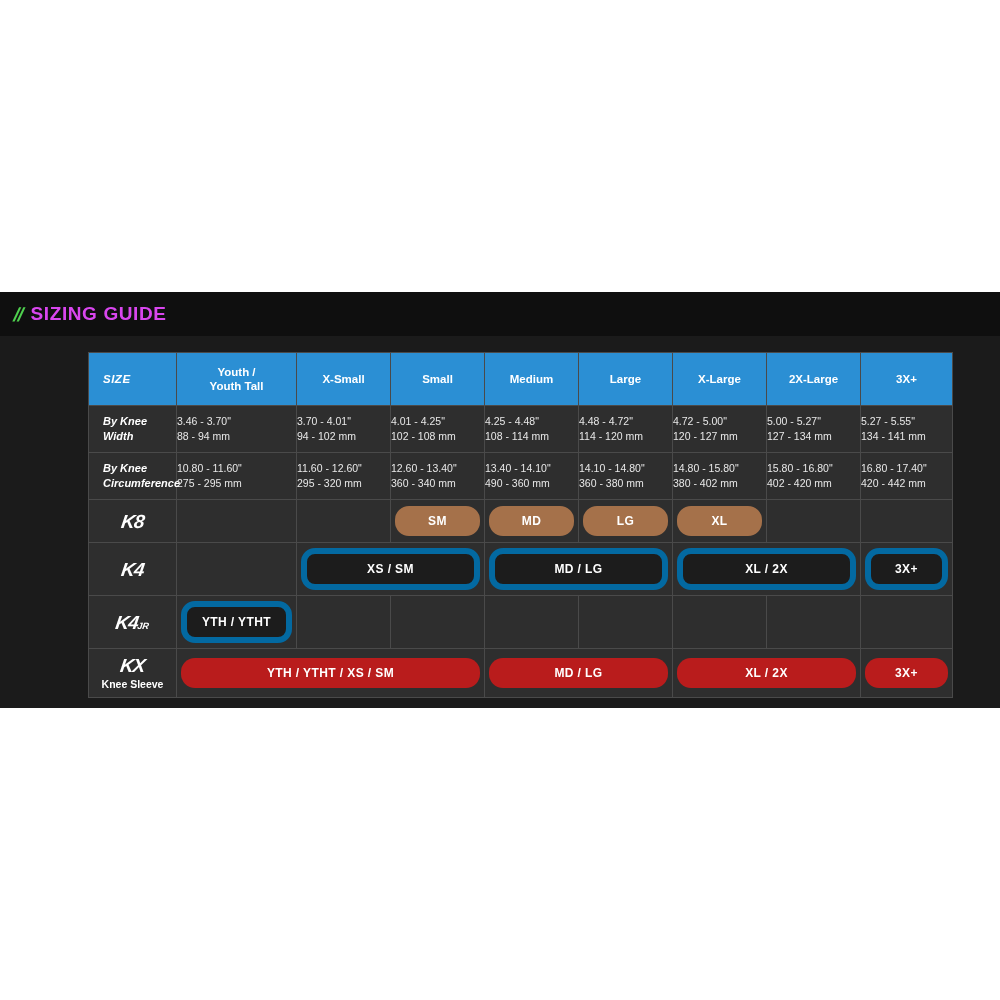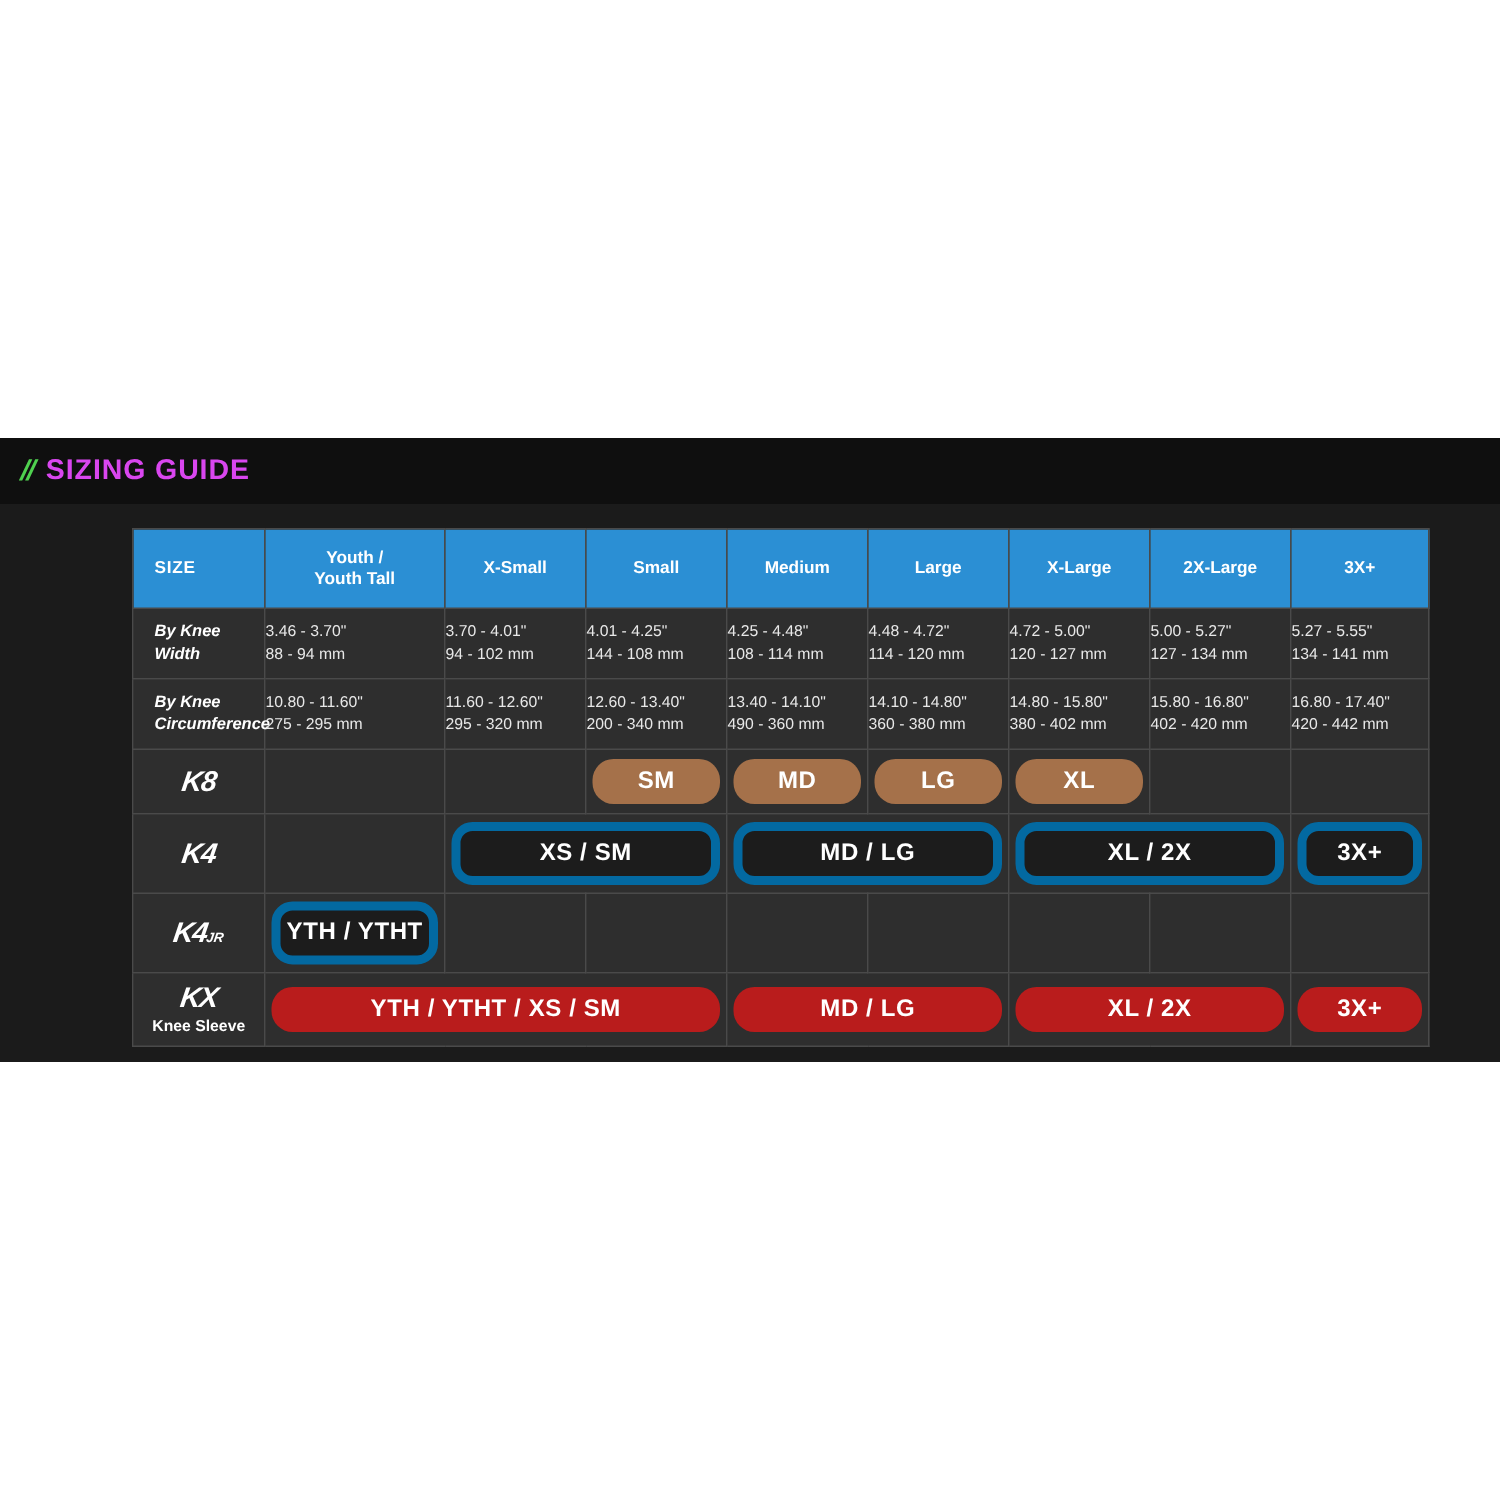--- a/index.html
+++ b/index.html
@@ -77,20 +77,21 @@
     font-size: 11.5px;
     font-weight: bold;
     height: 52px;
     line-height: 14px;
     border: 1px solid #2b8fd4;
   }
   .hdr .first {
     text-align: left;
     padding-left: 14px;
     letter-spacing: 0.5px;
+    font-style: italic;
   }
   
   .meas td {
     background: #2e2e2e;
     color: #e8e8e8;
     font-size: 10.5px;
     height: 46px;
     line-height: 15px;
     padding: 4px 8px;
   }
@@ -136,21 +137,21 @@
     margin-top: 3px;
   }
   .cellbox {
     margin: 5px 4px;
     height: 30px;
     border-radius: 14px;
     display: flex;
     align-items: center;
     justify-content: center;
     color: #ffffff;
-    font-size: 16px;
+    font-size: 12px;
     font-weight: bold;
     letter-spacing: 0.4px;
   }
   .box-brown { background: #a5714a; }
   .box-dark { background: #1c1c1c; border: 6px solid #0369a1; }
   .box-gray { background: #b91c1c; }
   .tall-row td { height: 44px; }
   .kx-row td { height: 48px; }
 </style>
 </head>
@@ -200,21 +201,21 @@
         <td>
           <span>3.46 - 3.70"</span><br>
           <span>88 - 94 mm</span>
         </td>
         <td>
           <span>3.70 - 4.01"</span><br>
           <span>94 - 102 mm</span>
         </td>
         <td>
           <span>4.01 - 4.25"</span><br>
-          <span>144 - 108 mm</span>
+          <span>102 - 108 mm</span>
         </td>
         <td>
           <span>4.25 - 4.48"</span><br>
           <span>108 - 114 mm</span>
         </td>
         <td>
           <span>4.48 - 4.72"</span><br>
           <span>114 - 120 mm</span>
         </td>
         <td>
@@ -239,21 +240,21 @@
         <td>
           <span>10.80 - 11.60"</span><br>
           <span>275 - 295 mm</span>
         </td>
         <td>
           <span>11.60 - 12.60"</span><br>
           <span>295 - 320 mm</span>
         </td>
         <td>
           <span>12.60 - 13.40"</span><br>
-          <span>200 - 340 mm</span>
+          <span>360 - 340 mm</span>
         </td>
         <td>
           <span>13.40 - 14.10"</span><br>
           <span>490 - 360 mm</span>
         </td>
         <td>
           <span>14.10 - 14.80"</span><br>
           <span>360 - 380 mm</span>
         </td>
         <td>

